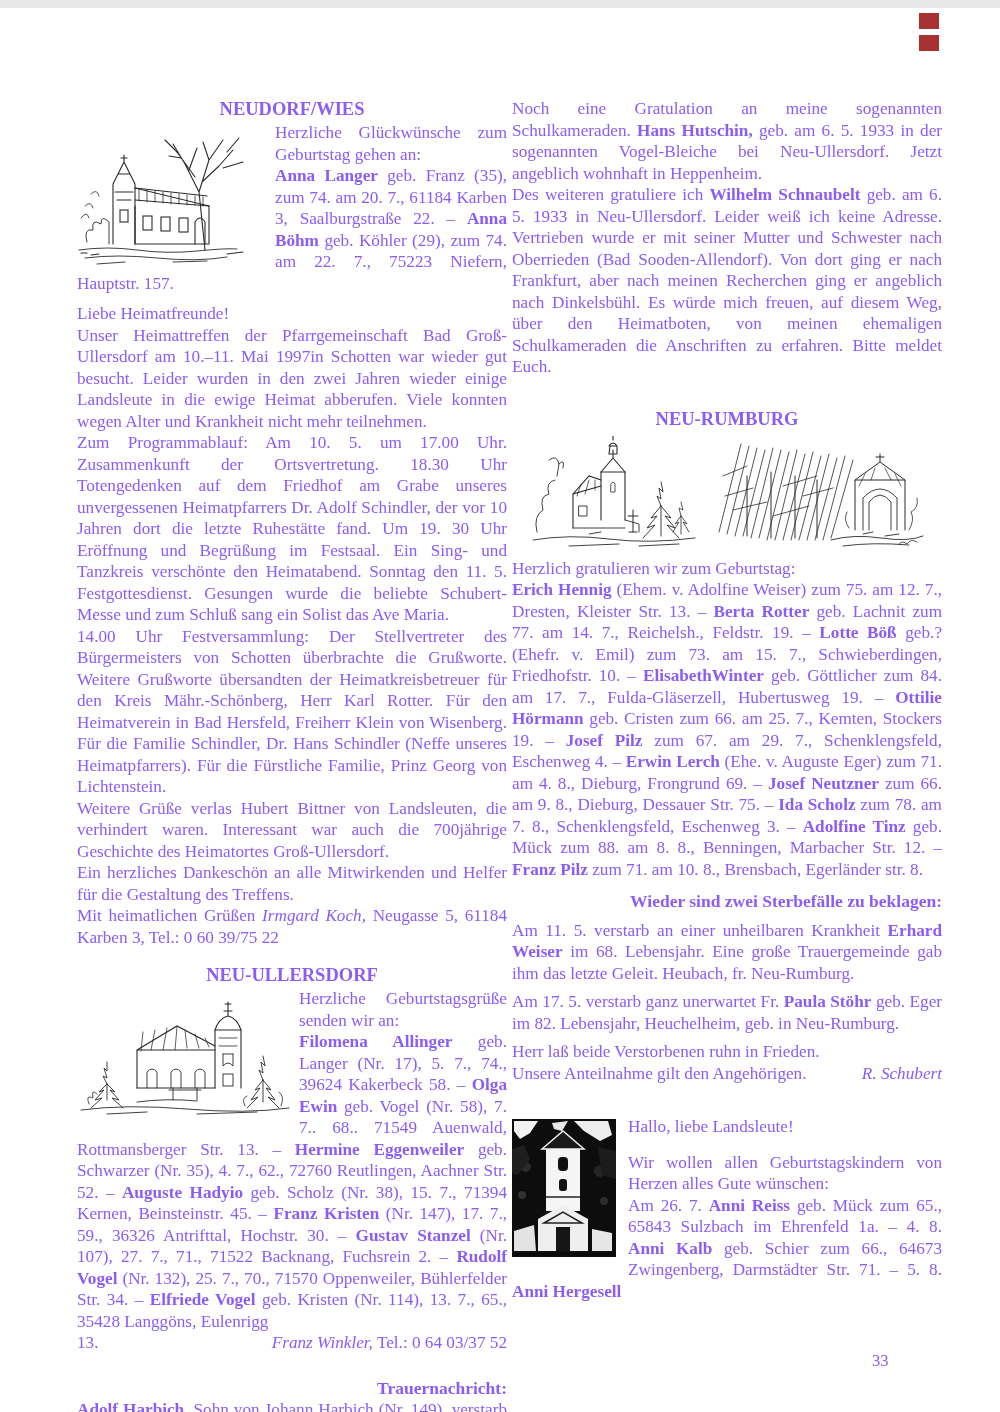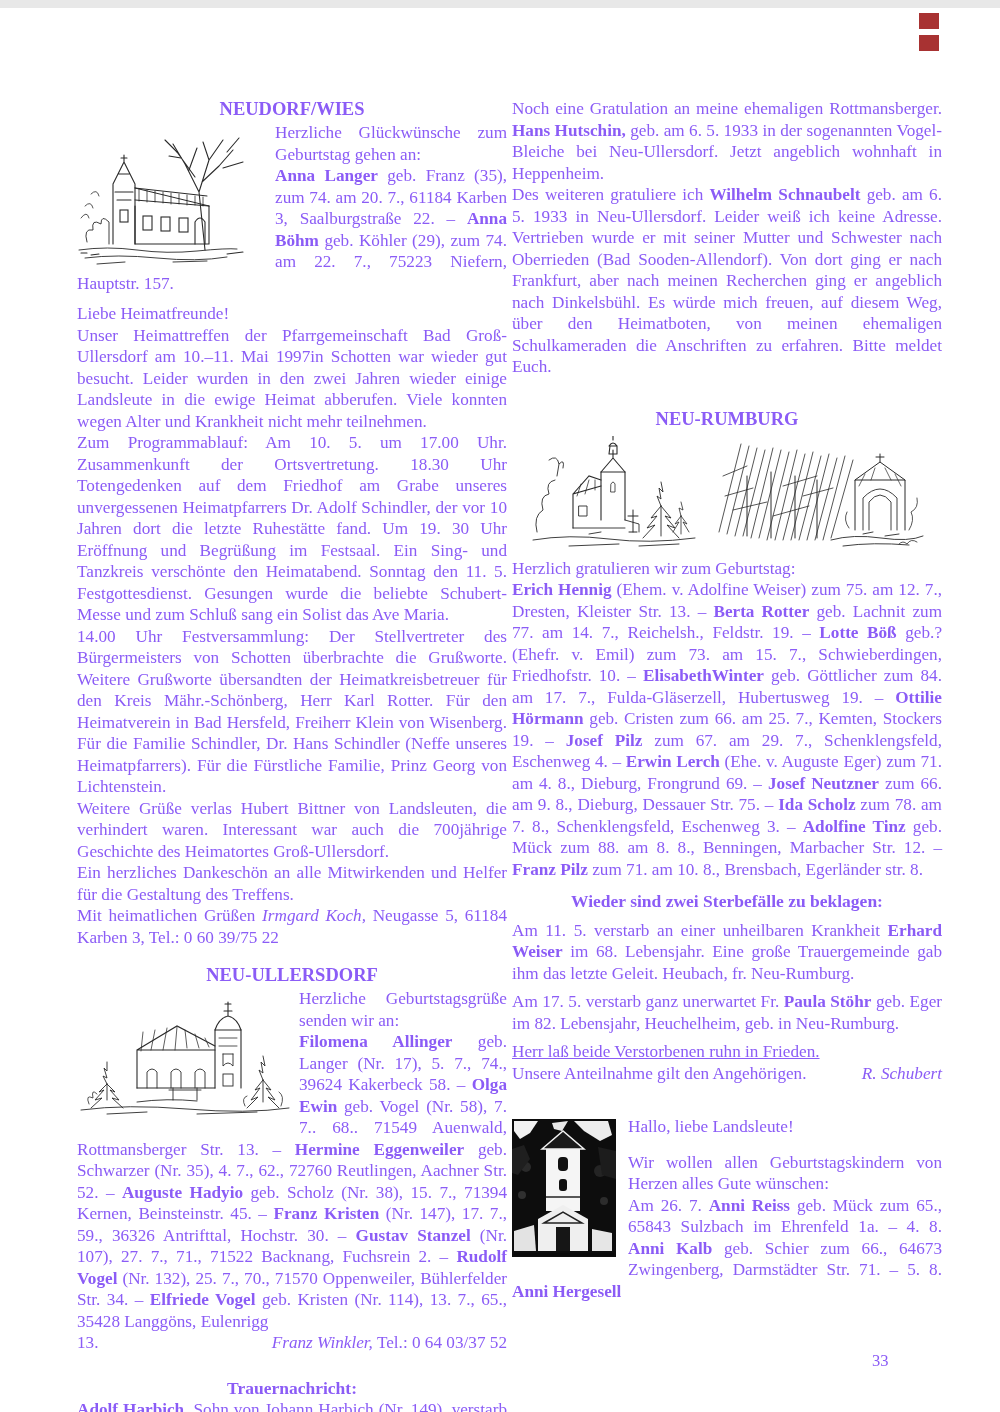--- a/index.html
+++ b/index.html
@@ -9,21 +9,21 @@
     font-family:"Liberation Serif","DejaVu Serif",serif;
     overflow:hidden;
   }
   .col{position:absolute;top:90px;width:430px;}
   .col-left{left:77px;}
   .col-right{left:512px;}
   p{margin:0;font-size:17.2px;line-height:21.5px;text-align:justify;}
   .b{font-weight:bold;}
   .i{font-style:italic;}
   .h-center{font-size:18.5px;font-weight:bold;text-align:center;margin:0 0 2px 0;line-height:22px;}
-  .h-left{font-size:17.5px;font-weight:bold;text-align:center;margin:0;line-height:21.5px;}
+  .h-left{font-size:17.5px;font-weight:bold;text-align:right;margin:0;line-height:21.5px;}
   .float-sketch{float:left;}
   .clear{clear:both;}
   .sig-row{display:flex;justify-content:space-between;font-size:17.2px;line-height:21.5px;}
   .sketch-row{display:flex;justify-content:center;align-items:flex-end;gap:14px;margin:6px 0 8px 0;}
   .pagenum{position:absolute;left:872px;top:1343px;font-size:16.5px;}
   .red-mark{position:absolute;width:20px;height:16px;background:#a83232;}
   .rm1{left:919px;top:5px;}
   .rm2{left:919px;top:27px;}
   svg{display:block;}
   .gap-md{height:14px;}
@@ -120,21 +120,21 @@
       <p class="h-left">Trauernachricht:</p>
       <p><span class="b">Adolf Harbich,</span><span> Sohn von Johann Harbich (Nr. 149), verstarb nach längerer Krankheit am 25. 4. 1997 in Alsfeld im 81. Lebensjahr.</span></p>
 
     </div>
 
   </div>
 
   <div class="col col-right">
 
     <div>
-      <p><span>Noch eine Gratulation an meine ehemaligen Rottmansberger. </span><span class="b">Hans Hutschin,</span><span> geb. am 6. 5. 1933 in der sogenannten Vogel-Bleiche bei Neu-Ullersdorf. Jetzt angeblich wohnhaft in Heppenheim.</span></p>
+      <p><span>Noch eine Gratulation an meine sogenannten Schulkameraden. </span><span class="b">Hans Hutschin,</span><span> geb. am 6. 5. 1933 in der sogenannten Vogel-Bleiche bei Neu-Ullersdorf. Jetzt angeblich wohnhaft in Heppenheim.</span></p>
       <p><span>Des weiteren gratuliere ich </span><span class="b">Wilhelm Schnaubelt</span><span> geb. am 6. 5. 1933 in Neu-Ullersdorf. Leider weiß ich keine Adresse. Vertrieben wurde er mit seiner Mutter und Schwester nach Oberrieden (Bad Sooden-Allendorf). Von dort ging er nach Frankfurt, aber nach meinen Recherchen ging er angeblich nach Dinkelsbühl. Es würde mich freuen, auf diesem Weg, über den Heimatboten, von meinen ehemaligen Schulkameraden die Anschriften zu erfahren. Bitte meldet Euch.</span></p>
     </div>
 
     <div style="margin-top:30px;">
       <p class="h-center">NEU-RUMBURG</p>
       <div class="sketch-row">
         <div>
           <svg width="170" height="114" viewBox="0 0 170 114" fill="none" stroke="#2a2a2a" stroke-width="1.1" stroke-linecap="round">
 
             <path d="M8 96 Q4 80 14 74 Q10 60 20 58 Q16 46 26 44 M20 24 Q28 18 30 28 Q36 22 34 32 M30 28 L28 40" stroke-width="0.9"></path>
@@ -176,21 +176,21 @@
         </div>
       </div>
       <p>Herzlich gratulieren wir zum Geburtstag:</p>
       <p><span class="b">Erich Hennig</span><span> (Ehem. v. Adolfine Weiser) zum 75. am 12. 7., Dresten, Kleister Str. 13. – </span><span class="b">Berta Rotter</span><span> geb. Lachnit zum 77. am 14. 7., Reichelsh., Feldstr. 19. – </span><span class="b">Lotte Böß</span><span> geb.? (Ehefr. v. Emil) zum 73. am 15. 7., Schwieberdingen, Friedhofstr. 10. – </span><span class="b">ElisabethWinter</span><span> geb. Göttlicher zum 84. am 17. 7., Fulda-Gläserzell, Hubertusweg 19. – </span><span class="b">Ottilie Hörmann</span><span> geb. Cristen zum 66. am 25. 7., Kemten, Stockers 19. – </span><span class="b">Josef Pilz</span><span> zum 67. am 29. 7., Schenklengsfeld, Eschenweg 4. – </span><span class="b">Erwin Lerch</span><span> (Ehe. v. Auguste Eger) zum 71. am 4. 8., Dieburg, Frongrund 69. – </span><span class="b">Josef Neutzner</span><span> zum 66. am 9. 8., Dieburg, Dessauer Str. 75. – </span><span class="b">Ida Scholz</span><span> zum 78. am 7. 8., Schenklengsfeld, Eschenweg 3. – </span><span class="b">Adolfine Tinz</span><span> geb. Mück zum 88. am 8. 8., Benningen, Marbacher Str. 12. – </span><span class="b">Franz Pilz</span><span> zum 71. am 10. 8., Brensbach, Egerländer str. 8.</span></p>
     </div>
 
     <div style="margin-top:11px;">
       <p class="h-left">Wieder sind zwei Sterbefälle zu beklagen:</p>
       <p style="margin-top:7px;"><span>Am 11. 5. verstarb an einer unheilbaren Krankheit </span><span class="b">Erhard Weiser</span><span> im 68. Lebensjahr. Eine große Trauergemeinde gab ihm das letzte Geleit. Heubach, fr. Neu-Rumburg.</span></p>
       <p style="margin-top:7px;"><span>Am 17. 5. verstarb ganz unerwartet Fr. </span><span class="b">Paula Stöhr</span><span> geb. Eger im 82. Lebensjahr, Heuchelheim, geb. in Neu-Rumburg.</span></p>
-      <p style="margin-top:7px;text-decoration:underline;">Herr laß beide Verstorbenen ruhn in Frieden.</p>
+      <p style="margin-top:7px;">Herr laß beide Verstorbenen ruhn in Frieden.</p>
       <div class="sig-row">
         <span>Unsere Anteilnahme gilt den Angehörigen.</span>
         <span class="i">R. Schubert</span>
       </div>
     </div>
 
     <div style="margin-top:32px;">
       <div class="float-sketch" style="width:116px;height:160px;padding-top:3px;">
         <svg width="104" height="138" viewBox="0 0 104 138">
           <rect x="0" y="0" width="104" height="138" fill="#0d0d0d"></rect>

